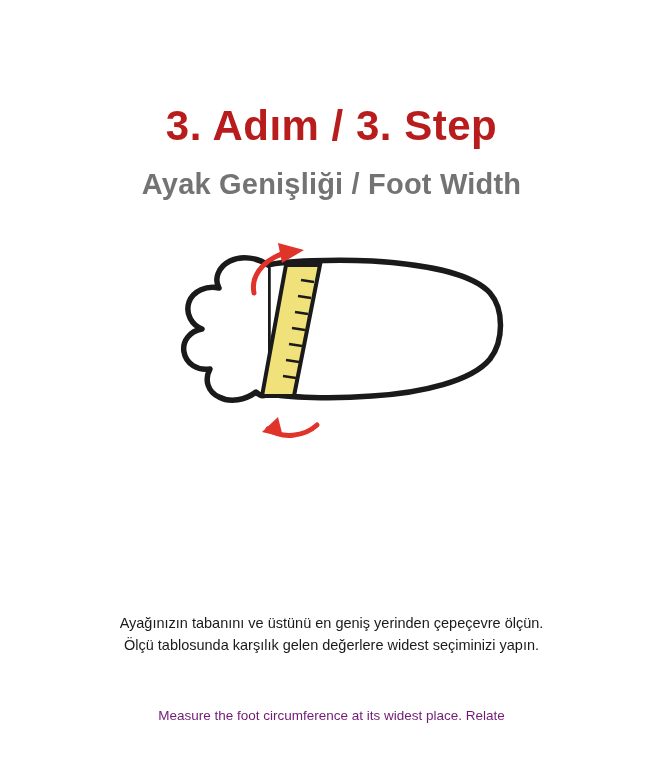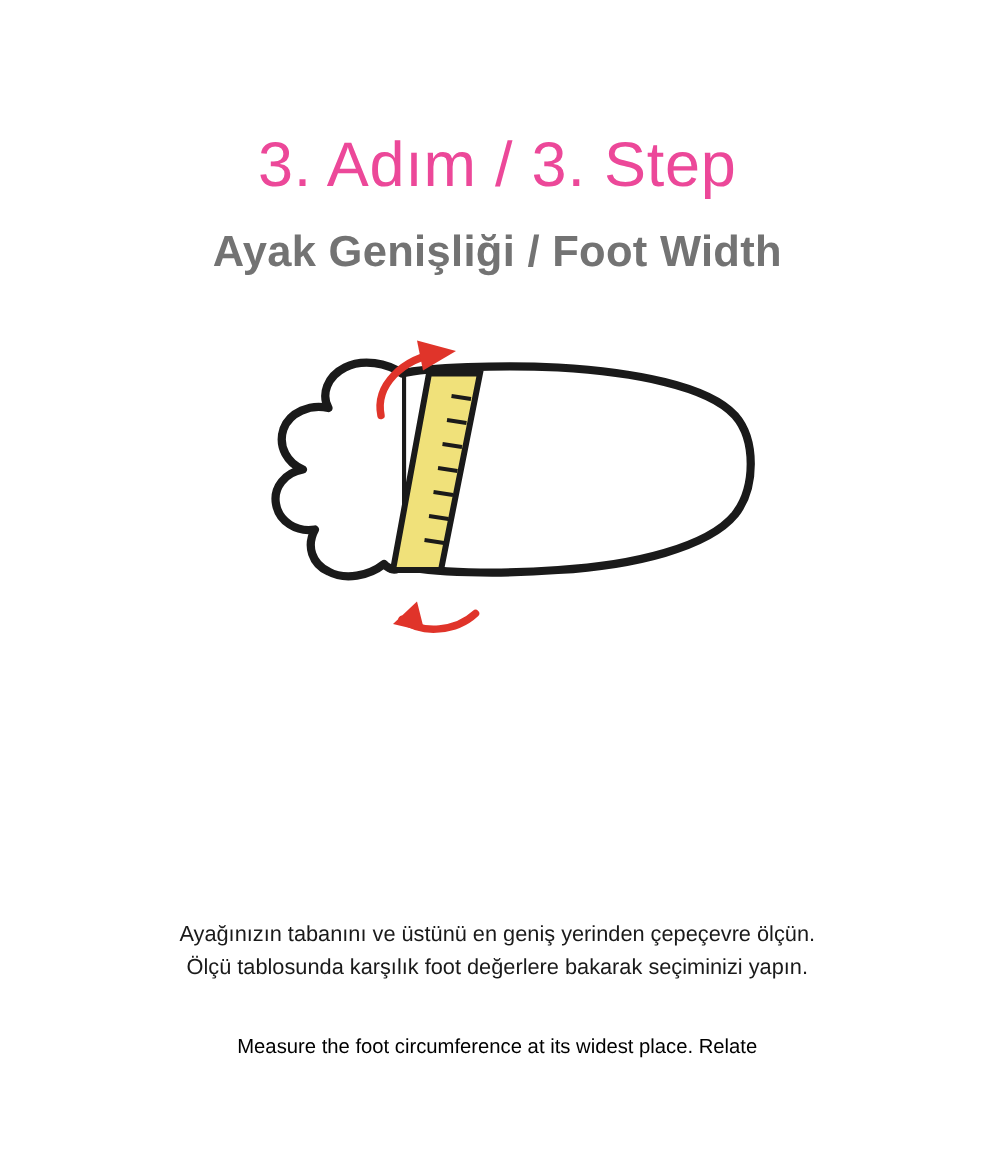--- a/index.html
+++ b/index.html
@@ -23,25 +23,25 @@
     flex-direction: column;
     align-items: center;
   }
   .title-block {
     width: 100%;
     text-align: center;
     margin-top: 88px;
   }
   .step-title {
     font-size: 42px;
-    font-weight: normal;
+    font-weight: bold;
     letter-spacing: 0.5px;
     line-height: 1.05;
-    margin: 0;
-    color: #ec4899;
+    margin: 16px;
+    color: #b91c1c;
   }
   .step-subtitle {
     font-size: 29px;
     font-weight: bold;
     letter-spacing: 0.2px;
     margin: 20px 0 0 0;
     color: #737373;
   }
   .figure-wrap {
     margin-top: 40px;
@@ -61,22 +61,22 @@
   .caption-tr {
     font-size: 14.5px;
     line-height: 1.55;
     color: #1a1a1a;
     margin: 0 auto;
     max-width: 520px;
   }
   .caption-en {
     font-size: 13.5px;
     line-height: 1.6;
-    color: #000000;
-    margin: 30px auto 0 auto;
+    color: #701a75;
+    margin: 48px auto 0 auto;
     max-width: 480px;
   }
   .cap-line {
     display: block;
   }
 </style>
 </head>
 <body>
 
 <div class="page">
@@ -131,20 +131,20 @@
         <path d="M 245 184 C 232 196, 210 198, 196 188" fill="none" stroke="#e0342a" stroke-width="5" stroke-linecap="round"></path>
         <path d="M 206 176 L 190 191 L 211 196 Z" fill="#e0342a"></path>
       </g>
 
     </svg>
   </div>
 
   <div class="caption-block">
     <p class="caption-tr">
       <span class="cap-line">Ayağınızın tabanını ve üstünü en geniş yerinden çepeçevre ölçün.</span>
-      <span class="cap-line">Ölçü tablosunda karşılık foot değerlere bakarak seçiminizi yapın.</span>
+      <span class="cap-line">Ölçü tablosunda karşılık gelen değerlere widest seçiminizi yapın.</span>
     </p>
     <p class="caption-en">
       <span class="cap-line">Measure the foot circumference at its widest place. Relate</span>
     </p>
   </div>
 
 </div>
 
 </body></html>

